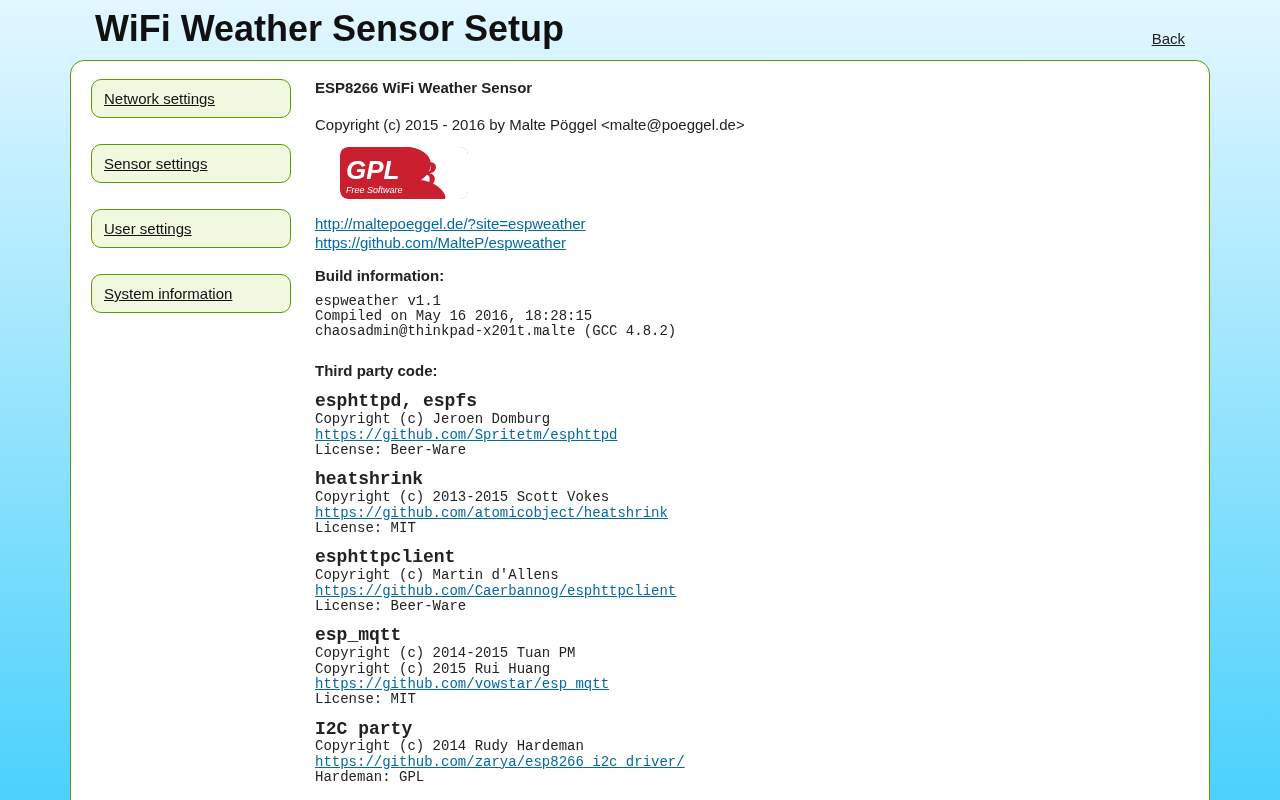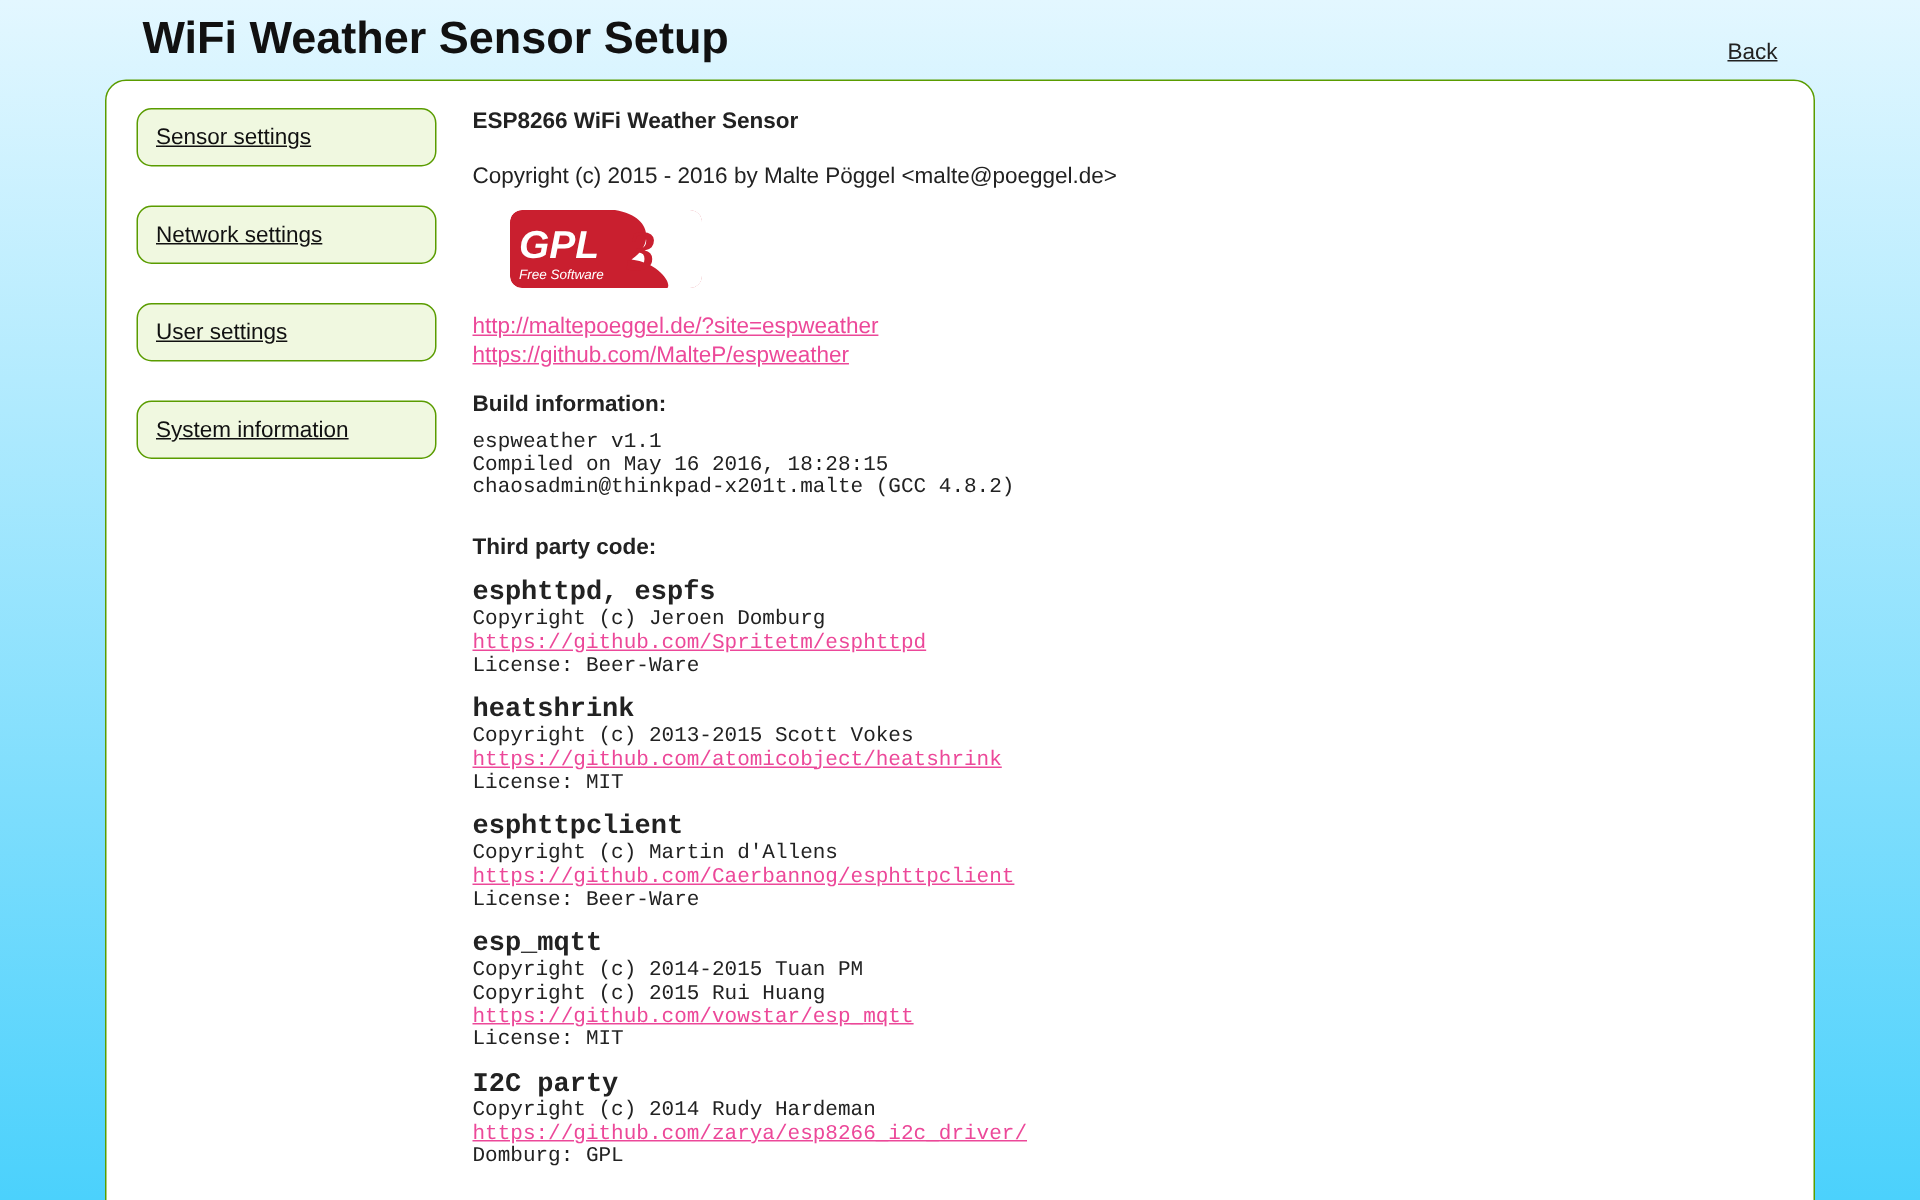--- a/index.html
+++ b/index.html
@@ -26,21 +26,21 @@
     background: #f1f1f1;
   }
   .header {
     display: flex;
     align-items: center;
     justify-content: space-between;
     padding: 8px 95px 4px 95px;
   }
   .header h1 {
     margin: 0;
-    font-size: 30px;
+    font-size: 36px;
     font-weight: bold;
     color: #111;
   }
   .header a.back {
     margin-top: 18px;
     color: #222;
     text-decoration: underline;
     font-size: 15px;
   }
   .panel {
@@ -82,21 +82,21 @@
     font-weight: bold;
   }
   .content p {
     margin: 0 0 18px 0;
   }
   .gpl-logo {
     margin: -6px 0 14px 0;
     padding-left: 25px;
   }
   .content a.link {
-    color: #ec4899;
+    color: #0369a1;
   }
   .mono {
     font-family: "Courier New", monospace;
     font-size: 14px;
     line-height: 1.1;
   }
   .heading {
     font-weight: bold;
     font-size: 15px;
     margin: 14px 0 12px 0;
@@ -115,22 +115,22 @@
 </head>
 <body>
 
 <div class="header">
   <h1>WiFi Weather Sensor Setup</h1>
   <a href="#" class="back">Back</a>
 </div>
 
 <div class="panel">
   <div class="sidebar">
+    <a class="navbtn">Network settings</a>
     <a class="navbtn">Sensor settings</a>
-    <a class="navbtn">Network settings</a>
     <a class="navbtn">User settings</a>
     <a class="navbtn">System information</a>
   </div>
 
   <div class="content">
     <p class="sec-title">ESP8266 WiFi Weather Sensor</p>
     <p>Copyright (c) 2015 - 2016 by Malte Pöggel &lt;malte@poeggel.de&gt;</p>
 
     <div class="gpl-logo">
       <svg width="128" height="52" viewBox="0 0 128 52">
@@ -190,17 +190,17 @@
         <span>Copyright (c) 2014-2015 Tuan PM</span><br>
         <span>Copyright (c) 2015 Rui Huang</span><br>
         <a href="#" class="link">https://github.com/vowstar/esp_mqtt</a><br>
         <span>License: MIT</span>
       </div>
 
       <div class="libblock">
         <span class="libname">I2C party</span><br>
         <span>Copyright (c) 2014 Rudy Hardeman</span><br>
         <a href="#" class="link">https://github.com/zarya/esp8266_i2c_driver/</a><br>
-        <span>Domburg: GPL</span>
+        <span>Hardeman: GPL</span>
       </div>
     </div>
   </div>
 </div>
 
 </body></html>

